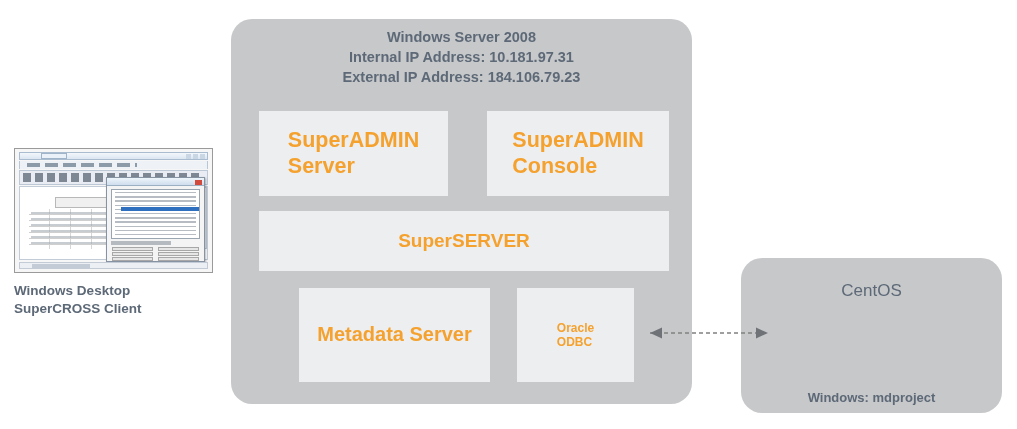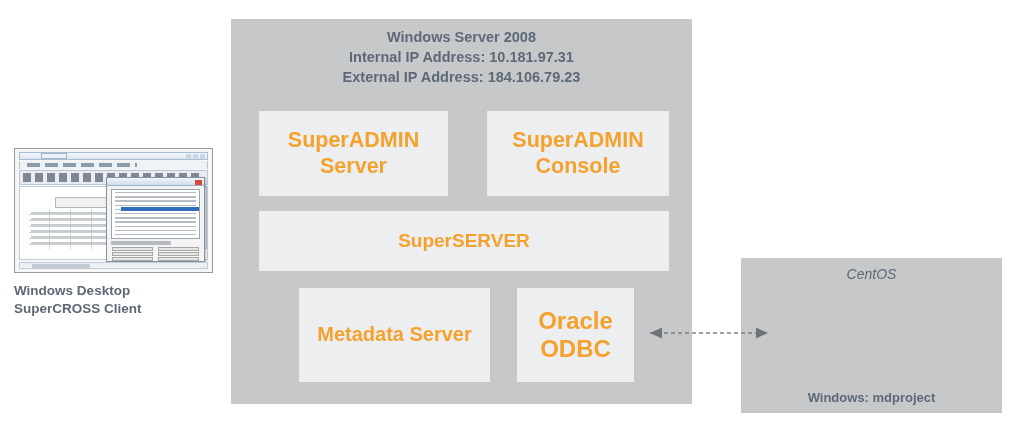--- a/index.html
+++ b/index.html
@@ -15,37 +15,38 @@
     position: relative;
     overflow: hidden;
     font-family: "Liberation Sans", sans-serif;
     -webkit-font-smoothing: antialiased;
   }
 
   
   .host-panel {
     position: absolute;
     background: #c7c8ca;
+    border-radius: 21px;
   }
   .host-title {
     text-align: center;
     color: #5d6977;
     font-weight: bold;
     line-height: 1.38;
     white-space: pre-line;
   }
 
   
   .component {
     position: absolute;
     background: #edeef0;
     display: flex;
     align-items: center;
     justify-content: center;
-    text-align: center;
+    text-align: left;
   }
   .component-label {
     color: #f5a12e;
     font-weight: bold;
     line-height: 1.18;
     white-space: pre-line;
   }
 
   
   #windows-server-panel {
@@ -62,34 +63,33 @@
   #superadmin-server-box  { left: 28px; top: 92px;  width: 189px; height: 85px; }
   #superadmin-console-box { left: 256px; top: 92px; width: 182px; height: 85px; }
   #superserver-box        { left: 28px; top: 192px; width: 410px; height: 60px; }
   #metadata-server-box    { left: 68px; top: 269px; width: 191px; height: 94px; }
   #oracle-odbc-box        { left: 286px; top: 269px; width: 117px; height: 94px; }
 
   #superadmin-server-box  .component-label,
   #superadmin-console-box .component-label { font-size: 21.5px; }
   #superserver-box        .component-label { font-size: 19px; }
   #metadata-server-box    .component-label { font-size: 20px; }
-  #oracle-odbc-box        .component-label { font-size: 24px; }
+  #oracle-odbc-box        .component-label { font-size: 12px; }
 
   
   #centos-panel {
     left: 741px;
     top: 258px;
     width: 261px;
     height: 155px;
   }
   #centos-panel .host-title {
-    padding-top: 7px;
-    font-size: 14px;
+    padding-top: 21px;
+    font-size: 17px;
     font-weight: normal;
-    font-style: italic;
   }
   #metadata-repository-box {
     left: 34px;
     top: 33px;
     width: 194px;
     height: 80px;
   }
   #metadata-repository-box .component-label { font-size: 21.5px; }
   #centos-hostname {
     position: absolute;

